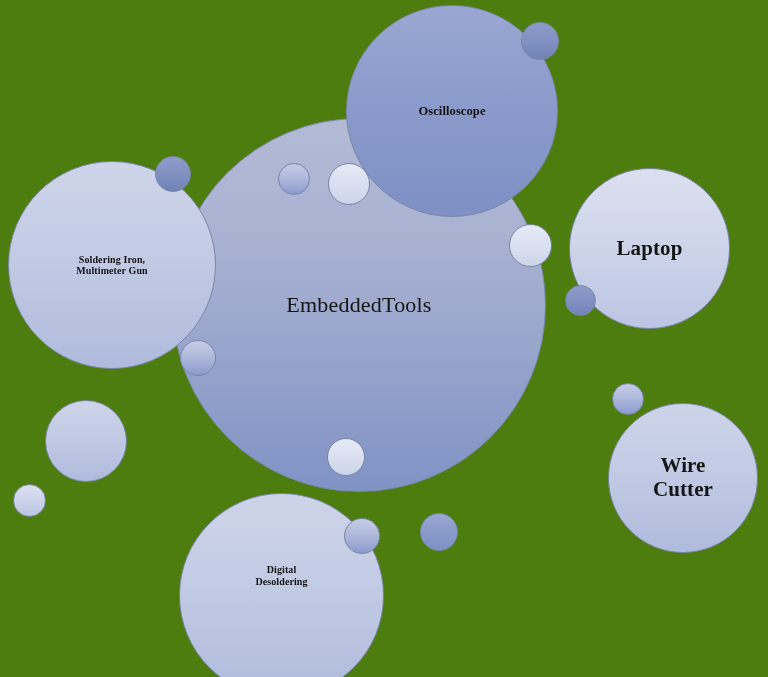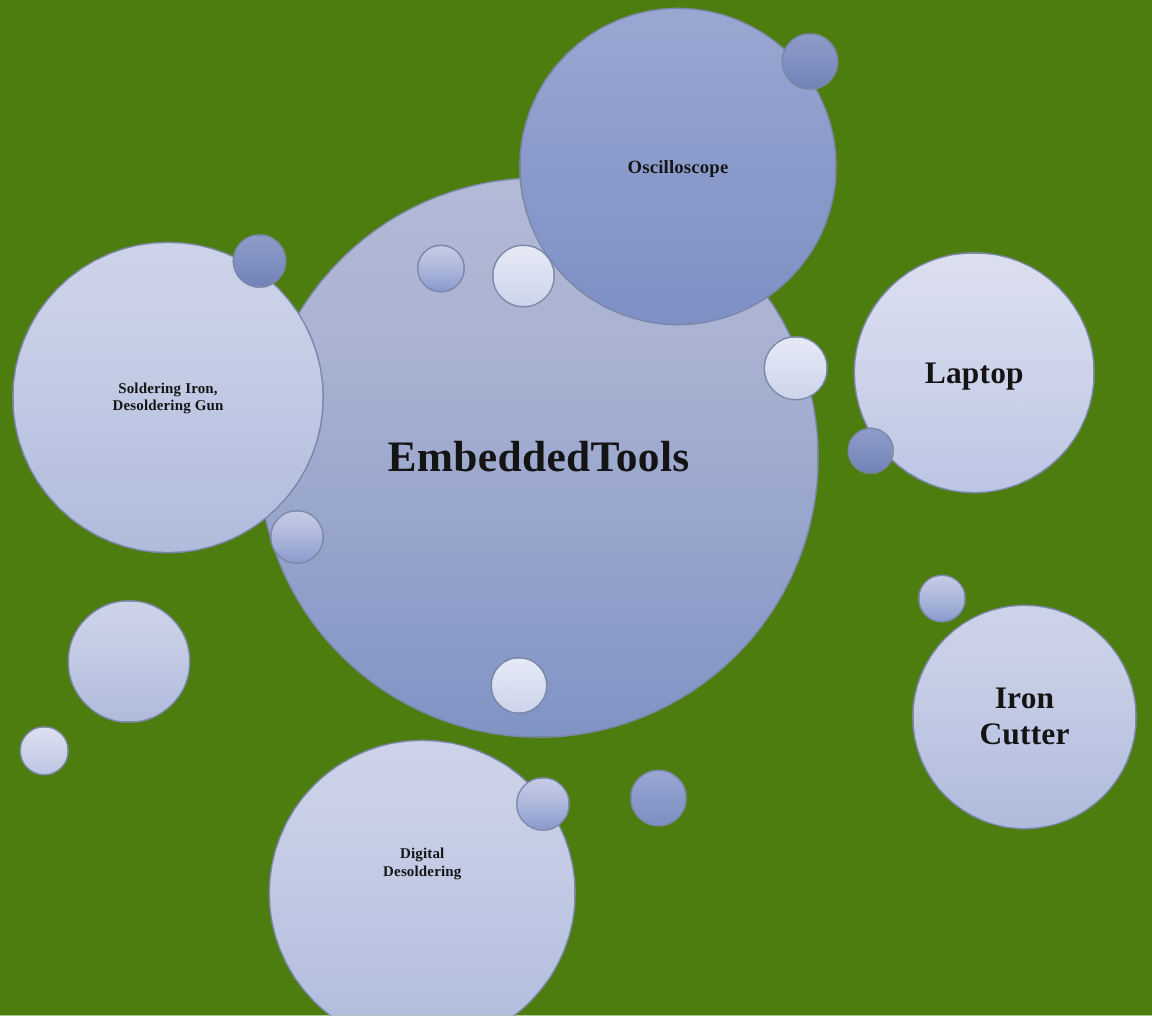--- a/index.html
+++ b/index.html
@@ -56,22 +56,22 @@
 
   .label {
     color: #141414;
     font-weight: bold;
     line-height: 1.12;
     letter-spacing: 0.1px;
     pointer-events: none;
     user-select: none;
   }
   .label-main {
-    font-weight: bold;
-    font-size: 29px;
+    font-weight: normal;
+    font-size: 22px;
     letter-spacing: 0.2px;
   }
   .label-lg { font-size: 21px; }
   .label-md { font-size: 10px; }
   .label-sm { font-size: 12.5px; }
 </style>
 </head>
 <body>
 
 <div id="canvas">
@@ -92,35 +92,35 @@
 
   <div class="bubble g-medium nolabel" style="left:278px; top:163px; width:32px; height:32px; z-index:5;"></div>
   <div class="bubble g-whitedot nolabel" style="left:328px; top:163px; width:42px; height:42px; z-index:5;"></div>
   <div class="bubble g-medium nolabel" style="left:180px; top:340px; width:36px; height:36px; z-index:5;"></div>
   <div class="bubble g-whitedot nolabel" style="left:327px; top:438px; width:38px; height:38px; z-index:5;"></div>
   <div class="bubble g-whitedot nolabel" style="left:509px; top:224px; width:43px; height:43px; z-index:7;"></div>
 
   <div class="bubble g-pale" style="left:8px; top:161px; width:208px; height:208px; z-index:5;">
     <span class="label label-md">
       <span>Soldering Iron,</span><br>
-      <span>Desoldering Gun</span>
+      <span>Multimeter Gun</span>
     </span>
   </div>
 
   <div class="bubble g-darkdot nolabel" style="left:155px; top:156px; width:36px; height:36px; z-index:6;"></div>
 
   <div class="bubble g-light" style="left:569px; top:168px; width:161px; height:161px; z-index:5;">
     <span class="label label-lg">Laptop</span>
   </div>
 
   <div class="bubble g-darkdot nolabel" style="left:565px; top:285px; width:31px; height:31px; z-index:6;"></div>
 
   <div class="bubble g-pale" style="left:608px; top:403px; width:150px; height:150px; z-index:5;">
     <span class="label label-lg">
-      <span>Iron</span><br>
+      <span>Wire</span><br>
       <span>Cutter</span>
     </span>
   </div>
 
   <div class="bubble g-medium nolabel" style="left:612px; top:383px; width:32px; height:32px; z-index:6;"></div>
 
   <div class="bubble g-pale" style="left:179px; top:493px; width:205px; height:205px; z-index:5;">
     <span class="label label-md" style="position:relative; top:-20px;">
       <span>Digital</span><br>
       <span>Desoldering</span>

